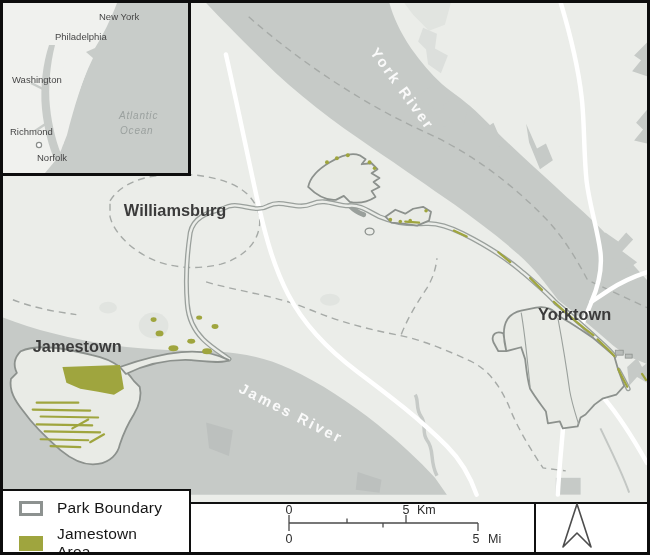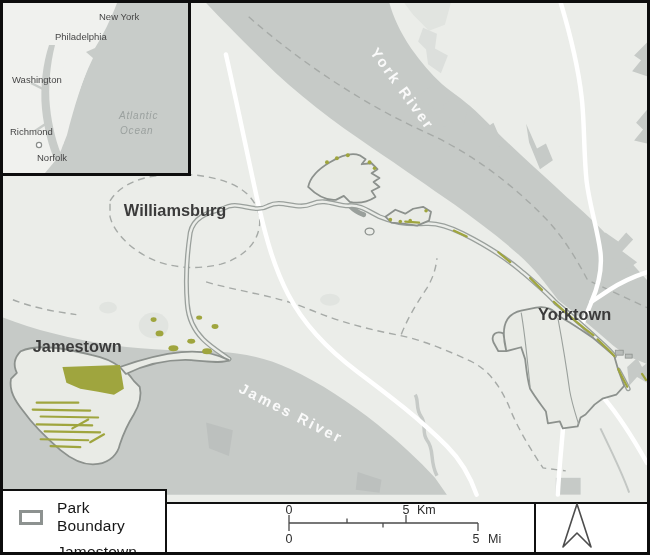--- a/index.html
+++ b/index.html
@@ -13,21 +13,21 @@
     position:absolute;left:0;top:0;width:185px;height:170px;
     border-right:3px solid #0d0d0d;border-bottom:3px solid #0d0d0d;
     background:#f0f1ee;
   }
   .inset svg{position:absolute;left:0;top:0;}
   .bottomstrip{
     position:absolute;left:0;right:0;bottom:0;height:50px;
     background:#ffffff;border-top:2px solid #101010;box-sizing:border-box;
   }
   .legend{
-    position:absolute;left:0;bottom:0;width:164px;height:63px;
+    position:absolute;left:0;bottom:0;width:188px;height:63px;
     background:#ffffff;border-top:2.5px solid #101010;border-right:2.5px solid #101010;
     box-sizing:border-box;padding:8px 16px 0 16px;z-index:5;
   }
   .legend-row{display:flex;align-items:center;margin-bottom:8px;}
   .swatch{width:24px;height:15px;margin-right:14px;flex:0 0 auto;}
   .swatch-boundary{background:#ffffff;border:3px solid #8d9290;box-sizing:border-box;}
   .swatch-monitored{background:#a0a643;}
   .legend-label{font-size:15.5px;color:#151515;letter-spacing:.2px;}
   .scalebar{position:absolute;left:262px;bottom:2px;z-index:3;}
   .divider{position:absolute;left:531px;bottom:0;width:2px;height:50px;background:#101010;z-index:4;}

